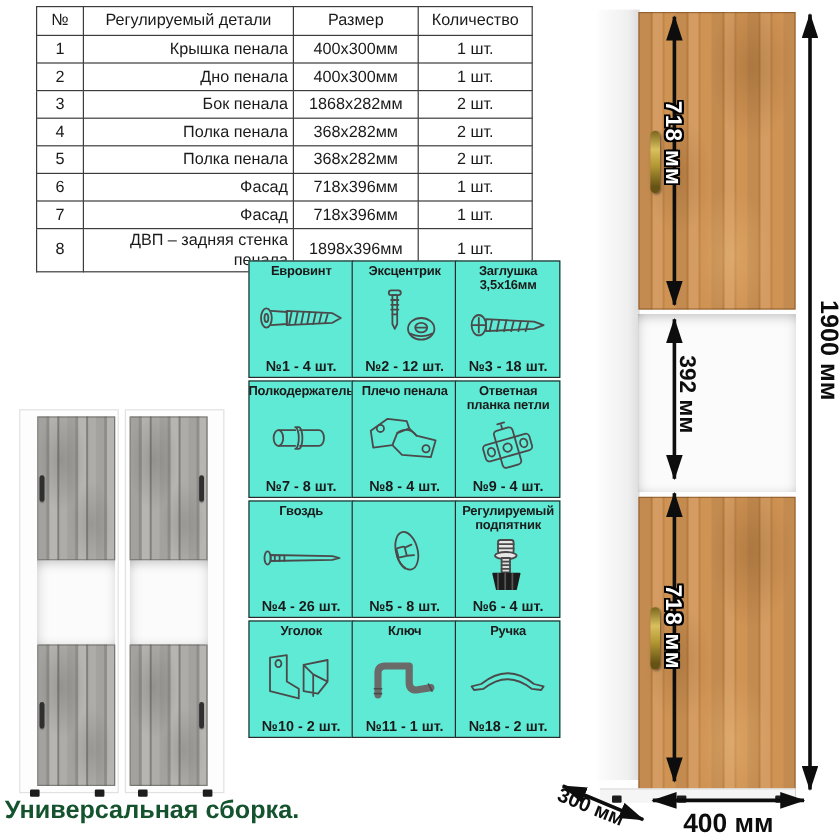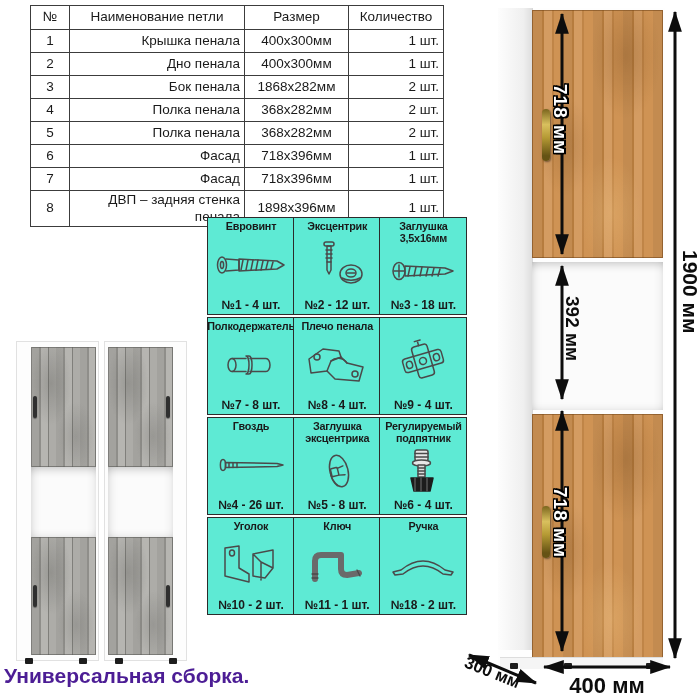--- a/index.html
+++ b/index.html
@@ -8,21 +8,21 @@
 
   
   .parts-table{position:absolute;left:30px;top:5px;border-collapse:collapse;}
   .parts-table td,.parts-table th{border:1.6px solid #3c3c3c;font-size:13.5px;font-weight:400;
       padding:1px 4px;line-height:1.2;background:#fff;vertical-align:middle;}
   .parts-table th{height:21px;text-align:center;}
   .parts-table td{height:20px;}
   .col-num{width:30px;text-align:center;}
   .col-name{width:166px;text-align:right;padding-left:6px;}
   .col-size{width:95px;text-align:center;margin-top:23px;}
-  .col-qty{width:86px;text-align:right;}
+  .col-qty{width:86px;text-align:center;}
 
   
   .hw-grid{position:absolute;left:207px;top:217px;display:flex;flex-direction:column;gap:2px;}
   .hw-row{display:flex;}
   .hw-cell{width:84px;height:92px;border:1.8px solid #2b2b2b;background:#5eead4;
       display:flex;flex-direction:column;align-items:center;justify-content:flex-start;
       padding:2px 1px;margin-right:-1.8px;}
   .hw-name{font-size:10.8px;font-weight:700;text-align:center;line-height:1.12;letter-spacing:-.2px;}
   .hw-icon{flex:1;display:flex;align-items:center;justify-content:center;}
   .hw-qty{font-size:12px;font-weight:700;text-align:center;}
@@ -60,32 +60,32 @@
 
   
   .dim{position:absolute;font-weight:700;white-space:nowrap;}
   .dim-v{writing-mode:vertical-rl;}
   .dim-outline{color:#fff;font-size:19px;letter-spacing:1px;
       text-shadow:-1.5px -1.5px 0 #000,1.5px -1.5px 0 #000,-1.5px 1.5px 0 #000,1.5px 1.5px 0 #000,0 1.5px 0 #000,0 -1.5px 0 #000,1.5px 0 0 #000,-1.5px 0 0 #000;}
   .dim-dark{color:#0d0d0d;}
   .arrows{position:absolute;left:0;top:0;pointer-events:none;}
   .arrows line{stroke:#0d0d0d;stroke-width:3;}
 
-  .caption{position:absolute;left:4px;top:664px;font-size:21px;font-weight:700;color:#4c1d95;}
+  .caption{position:absolute;left:4px;top:664px;font-size:21px;font-weight:700;color:#14532d;}
 </style>
 </head>
 <body>
 
 <div id="canvas">
 
   <table class="parts-table">
     <tbody>
         <tr>
       <th class="col-num">№</th>
-      <th class="col-name">Наименование петли</th>
+      <th class="col-name">Регулируемый детали</th>
       <th class="col-size">Размер</th>
       <th class="col-qty">Количество</th>
     </tr>
     <tr>
       <td class="col-num">1</td>
       <td class="col-name">Крышка пенала</td>
       <td class="col-size">400х300мм</td>
       <td class="col-qty">1 шт.</td>
     </tr>
     <tr>
@@ -197,20 +197,21 @@
             <path d="M8,18 L22,8 L38,10 L40,16 L30,20 L26,30 L10,32 z"></path>
             <circle cx="16" cy="16" r="3"></circle>
             <path d="M30,20 C34,16 42,16 46,22 L62,26 L58,40 L34,38 L26,30"></path>
             <circle cx="54" cy="33" r="3"></circle>
             <path d="M40,16 l6,6"></path>
           </svg>
         </div>
         <div class="hw-qty">№8 - 4 шт.</div>
       </div>
       <div class="hw-cell">
+        <div class="hw-name">Ответная планка петли</div>
         <div class="hw-icon">
           <svg width="72" height="44" viewBox="0 0 72 44">
             <g transform="translate(36,24) rotate(-16)">
               <rect x="-20" y="-7" width="40" height="14" rx="3"></rect>
               <rect x="-8" y="-16" width="16" height="32" rx="3"></rect>
               <circle cx="0" cy="0" r="3.5"></circle>
               <ellipse cx="-14" cy="0" rx="3" ry="3.6"></ellipse>
                 <ellipse cx="14" cy="0" rx="3" ry="3.6"></ellipse>
               <path d="M0,-16 l0,-5 M-3,-21 h6"></path>
             </g>
@@ -226,21 +227,20 @@
         <div class="hw-icon">
           <svg width="72" height="22" viewBox="0 0 72 22">
             <ellipse cx="8" cy="11" rx="2.6" ry="5.5"></ellipse>
             <path d="M10.5,8.5 L62,9.5 L68,11 L62,12.5 L10.5,13.5 z"></path>
             <path d="M14,9 v4.5 M18,9 v4.5 M22,9 v4.5"></path>
           </svg>
         </div>
         <div class="hw-qty">№4 - 26 шт.</div>
       </div>
       <div class="hw-cell">
-        <div class="hw-name">Заглушка эксцентрика</div>
         <div class="hw-icon">
           <svg width="72" height="42" viewBox="0 0 72 42">
             <g transform="translate(38,21) rotate(-14)">
               <ellipse cx="0" cy="0" rx="9" ry="16"></ellipse>
               <path d="M-9,2 a9,16 0 0 0 4,12"></path>
               <rect x="-8" y="-4" width="7" height="8" rx="1"></rect>
               <path d="M-1,-3 l6,-1 M-1,4 l6,1"></path>
             </g>
           </svg>
         </div>

